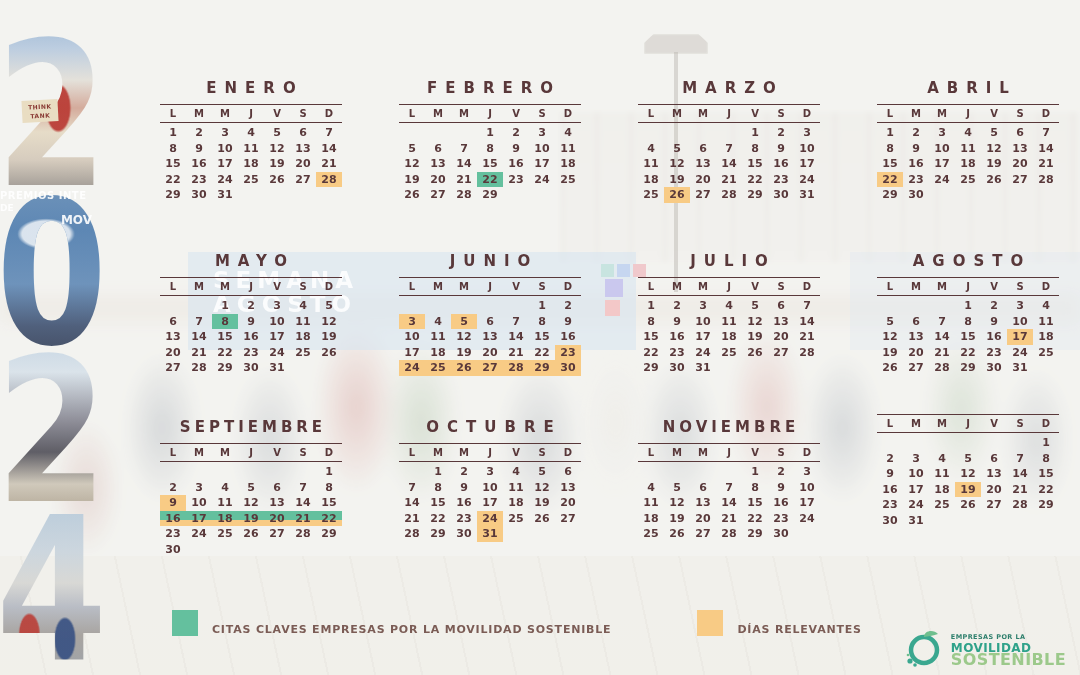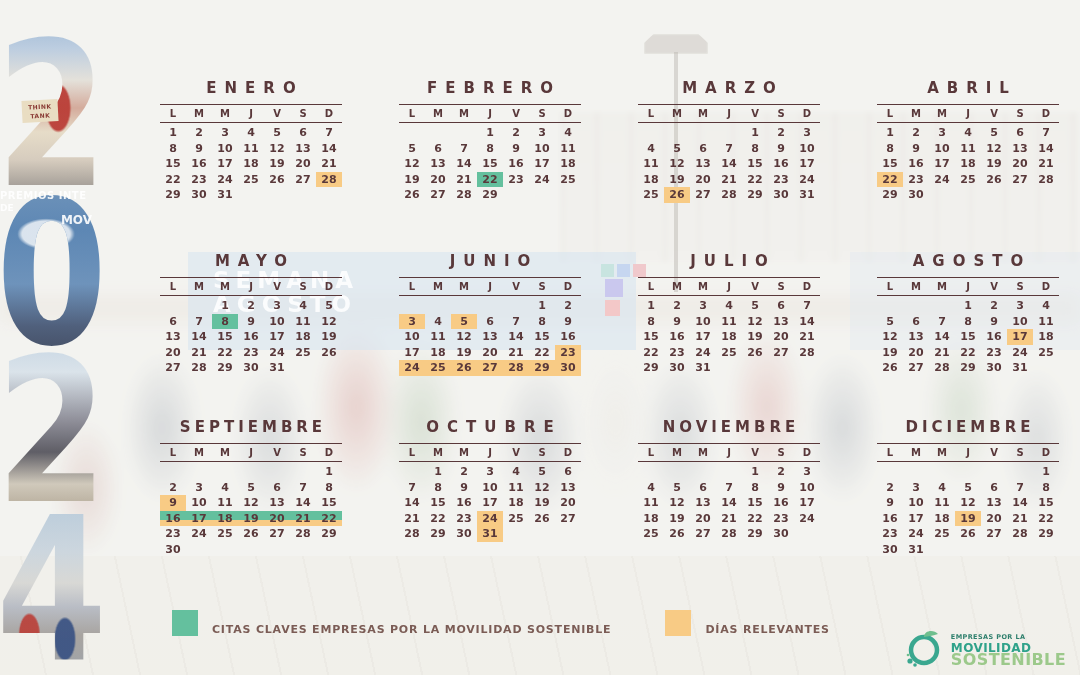--- a/index.html
+++ b/index.html
@@ -96,21 +96,21 @@
   .day.hl-green{background:var(--green);}
   .day.hl-orange{background:var(--orange);}
   .day.hl-dual{background:linear-gradient(to bottom,var(--green) 0 60%,var(--orange) 60% 100%);}
   
   .legend{position:absolute;left:172px;top:610px;z-index:4;display:flex;align-items:center;}
   .legend-item{display:flex;align-items:flex-end;}
   .swatch{width:26px;height:26px;margin-right:14px;}
   .swatch.green{background:var(--green);}
   .swatch.orange{background:var(--orange);}
   .legend-label{font-size:11px;font-weight:600;letter-spacing:.8px;color:#7b5c55;}
-  .legend-item + .legend-item{margin-left:54px;}
+  .legend-item + .legend-item{margin-left:86px;}
   .logo{position:absolute;right:14px;top:600px;z-index:4;display:flex;align-items:center;gap:6px;margin-top:26px;}
   .logo-text{line-height:11px;}
   .logo-l1{font-size:6.5px;font-weight:bold;letter-spacing:.4px;color:#2e7f6c;}
   .logo-l2{font-size:12px;font-weight:bold;letter-spacing:.4px;color:#2fa28a;}
   .logo-l3{font-size:16px;font-weight:bold;letter-spacing:.4px;color:#9cc98b;}
 </style>
 </head>
 <body>
 
 <div class="canvas">
@@ -665,21 +665,20 @@
           <span class="day">24</span>
           <span class="day">25</span>
           <span class="day">26</span>
           <span class="day">27</span>
           <span class="day">28</span>
           <span class="day">29</span>
           <span class="day">30</span>
         </div>
       </div>
       <div class="month">
-        <div class="month-title tight">DICIEMBRE</div>
         <div class="wk-row">
           <span class="wk">L</span>
           <span class="wk">M</span>
           <span class="wk">M</span>
           <span class="wk">J</span>
           <span class="wk">V</span>
           <span class="wk">S</span>
           <span class="wk">D</span>
         </div>
         <div class="days">

